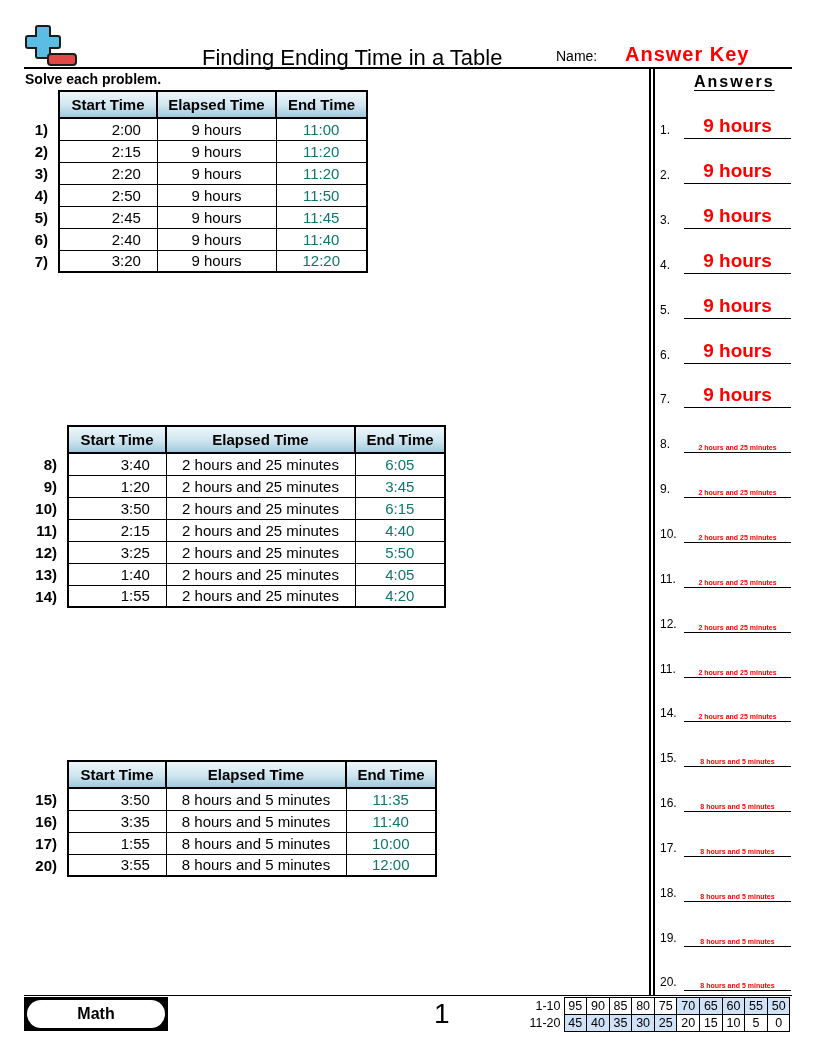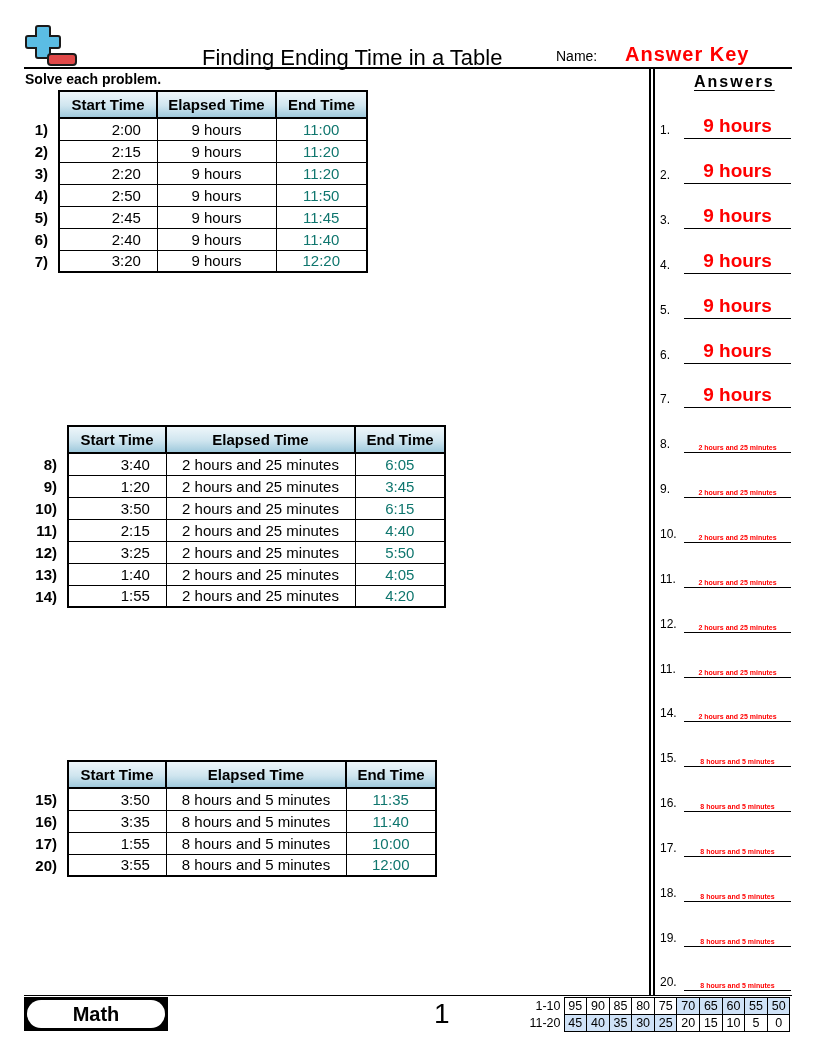--- a/index.html
+++ b/index.html
@@ -33,21 +33,21 @@
   .ans { position: absolute; left: 660px; width: 135px; height: 30px; }
   .ans .n { position: absolute; left: 0; bottom: 2px; font-size: 12px; }
   .ans .line { position: absolute; left: 24px; right: 4px; bottom: 0; height: 1.5px; background: #000; }
   .ans .v { position: absolute; left: 24px; right: 4px; bottom: 2px; text-align: center; color: #ff0000; font-weight: bold; }
   .ans .v.big { font-size: 19px; }
   .ans .v.small { font-size: 7px; }
 
   .footer-rule { position: absolute; left: 24px; top: 995px; width: 768px; height: 1px; background: #000; }
   .math-badge { position: absolute; left: 24px; top: 997px; width: 144px; height: 34px; background: #000; }
   .math-pill { position: absolute; left: 3px; top: 3px; width: 138px; height: 28px; background: #fff; border-radius: 14px;
-    font-size: 20px; font-weight: bold; text-align: center; line-height: 28px; }
+    font-size: 16px; font-weight: bold; text-align: center; line-height: 28px; }
   .site { position: absolute; left: 175px; top: 1064px; font-size: 18px; }
   .page-num { position: absolute; left: 434px; top: 998px; font-size: 28px; }
 
   table.score { position: absolute; left: 528px; top: 997px; border-collapse: collapse; font-size: 12.5px; }
   table.score td { border: 1px solid #000; width: 22.6px; height: 17px; text-align: center; padding: 0; }
   table.score td.lbl { border: none; width: 36px; text-align: right; padding-right: 3px; }
   table.score td.hl { background: #cfe2f7; }
 </style>
 </head>
 <body>

